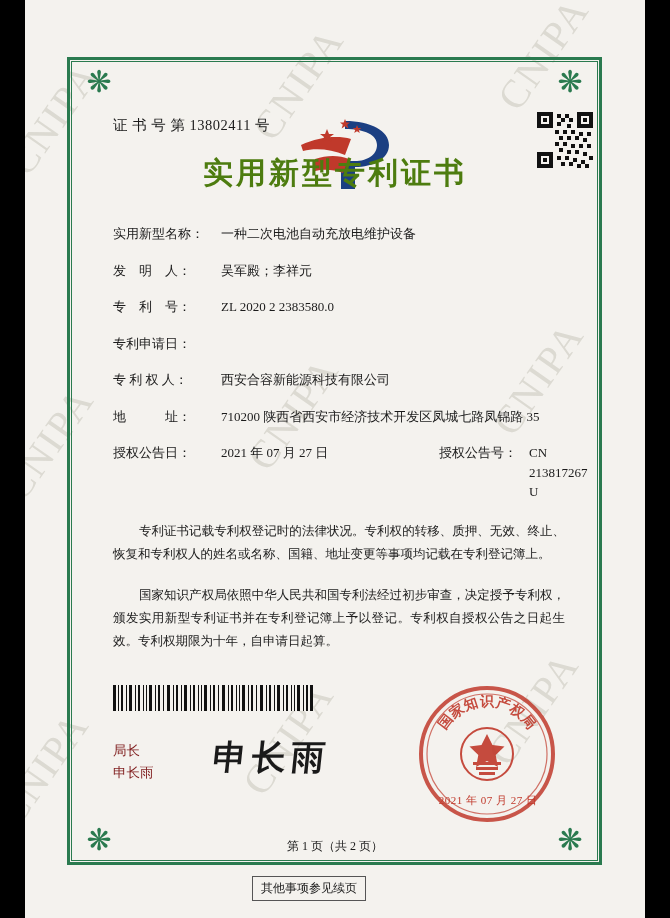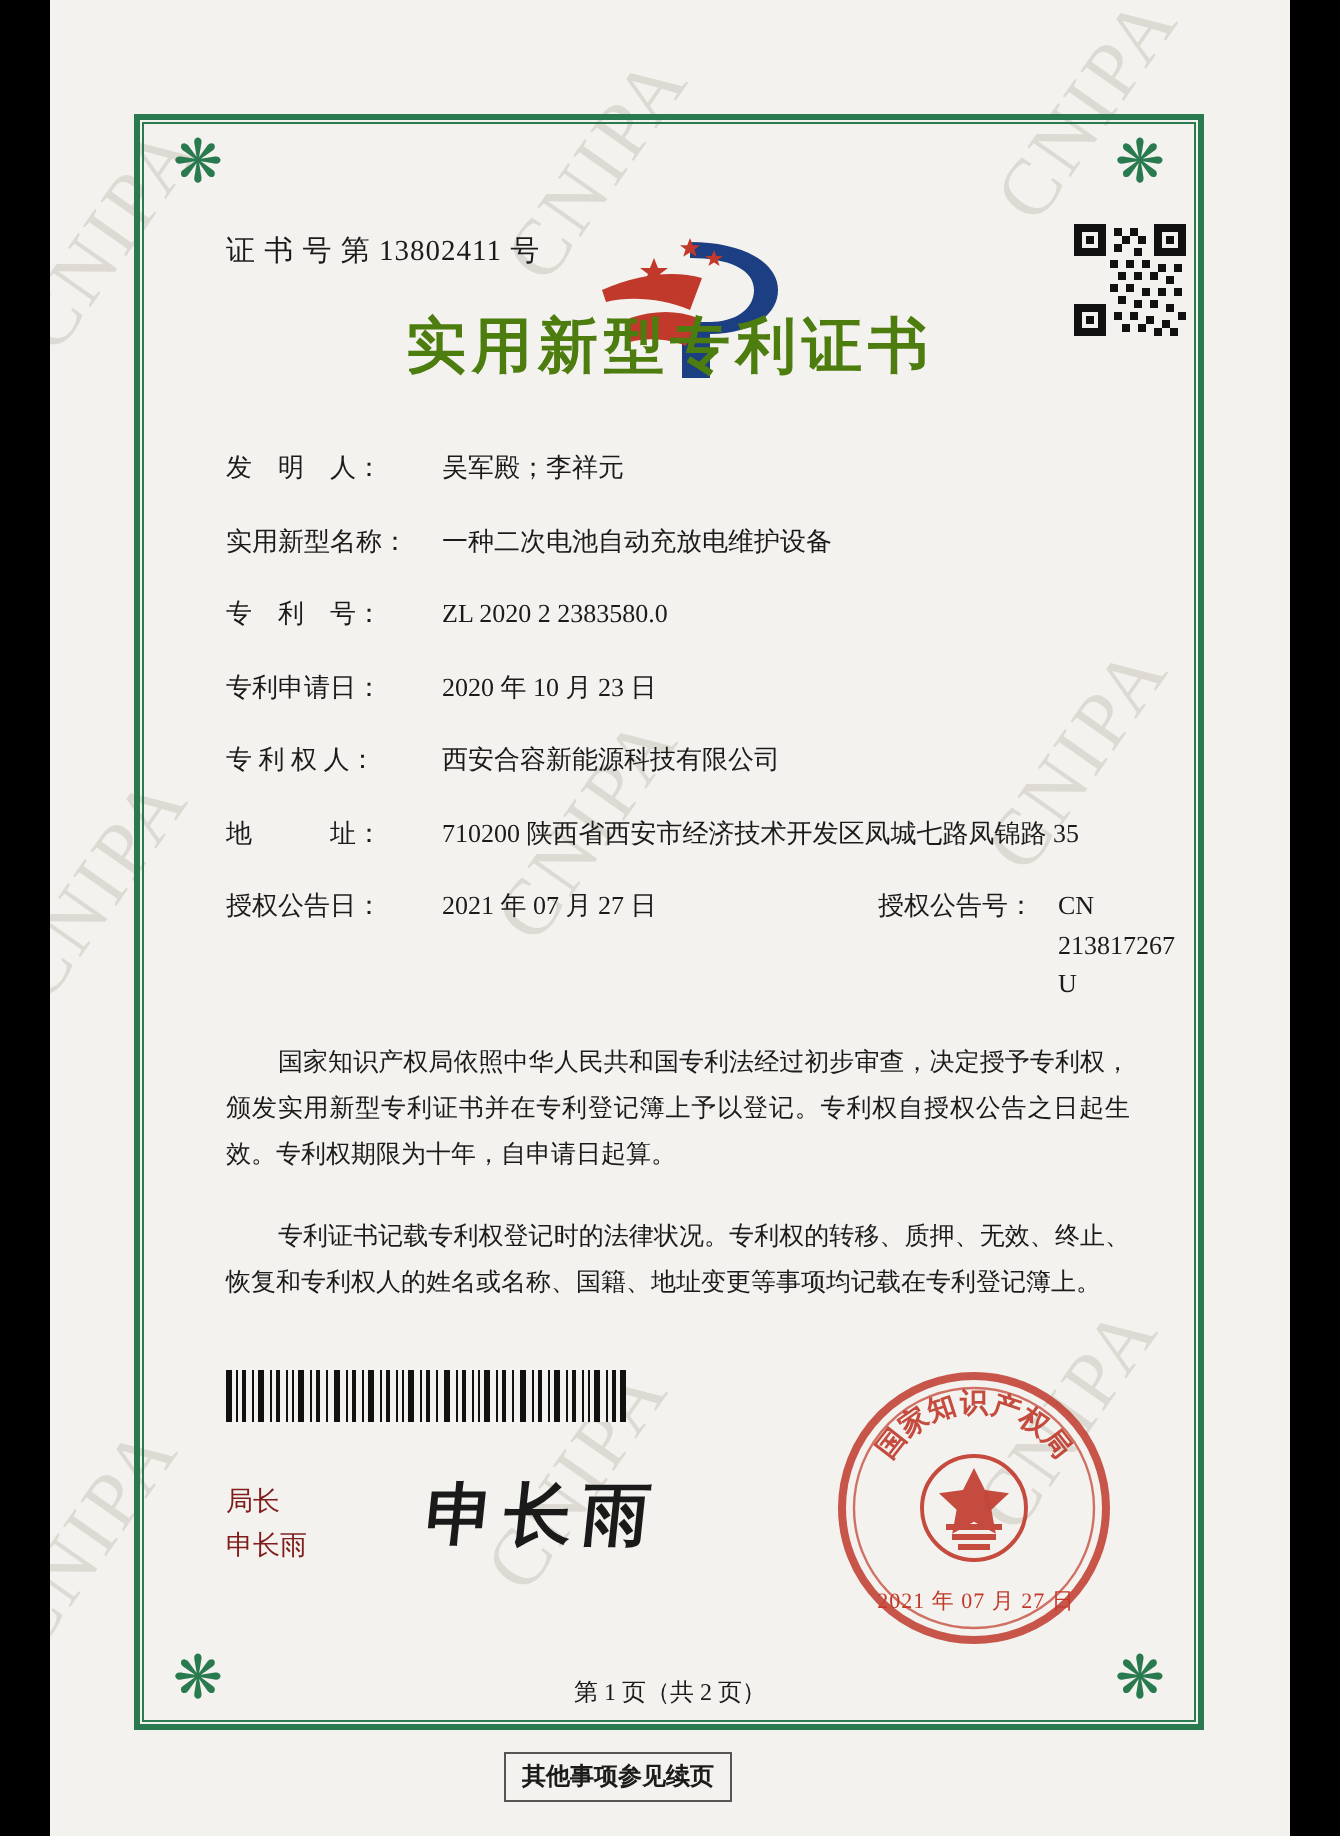--- a/index.html
+++ b/index.html
@@ -230,21 +230,20 @@
     font-size: 12px;
     color: #1b1b1b;
   }
 
   .footnote {
     position: absolute;
     left: 0;
     top: 876px;
     width: 568px;
     text-align: center;
-    font-weight: bold;
   }
   .footnote span {
     display: inline-block;
     border: 1px solid #555;
     padding: 3px 8px;
     font-family: "Liberation Serif", serif;
     font-size: 12px;
     color: #1b1b1b;
     background: #f4f2ee;
   }
@@ -341,53 +340,52 @@
       </svg>
     </div>
 
     <div class="content">
       <div class="cert-no">证 书 号 第 13802411 号</div>
 
       <div class="title">实用新型专利证书</div>
 
       <div class="fields">
         <div class="frow">
+          <div class="flabel">实用新型名称：</div>
+          <div class="fval">一种二次电池自动充放电维护设备</div>
+        </div>
+        <div class="frow">
           <div class="flabel">发　明　人：</div>
           <div class="fval">吴军殿；李祥元</div>
         </div>
         <div class="frow">
-          <div class="flabel">实用新型名称：</div>
-          <div class="fval">一种二次电池自动充放电维护设备</div>
-        </div>
-        <div class="frow">
           <div class="flabel">专　利　号：</div>
           <div class="fval">ZL 2020 2 2383580.0</div>
         </div>
         <div class="frow">
           <div class="flabel">专利申请日：</div>
-          <div class="fval">2020 年 10 月 23 日</div>
         </div>
         <div class="frow">
           <div class="flabel">专 利 权 人：</div>
           <div class="fval">西安合容新能源科技有限公司</div>
         </div>
         <div class="frow">
           <div class="flabel">地　　　址：</div>
           <div class="fval">710200  陕西省西安市经济技术开发区凤城七路凤锦路 35</div>
         </div>
         <div class="frow two">
           <div class="flabel">授权公告日：</div>
           <div class="fval">2021 年 07 月 27 日</div>
           <div class="flabel2">授权公告号：</div>
           <div class="fval2">CN 213817267 U</div>
         </div>
       </div>
 
+      <div class="para">专利证书记载专利权登记时的法律状况。专利权的转移、质押、无效、终止、恢复和专利权人的姓名或名称、国籍、地址变更等事项均记载在专利登记簿上。</div>
       <div class="para">国家知识产权局依照中华人民共和国专利法经过初步审查，决定授予专利权，颁发实用新型专利证书并在专利登记簿上予以登记。专利权自授权公告之日起生效。专利权期限为十年，自申请日起算。</div>
-      <div class="para">专利证书记载专利权登记时的法律状况。专利权的转移、质押、无效、终止、恢复和专利权人的姓名或名称、国籍、地址变更等事项均记载在专利登记簿上。</div>
     </div>
 
     <div class="barcode">
       <svg width="200" height="26" viewBox="0 0 200 26">
         <rect width="200" height="26" fill="#f4f2ee"></rect>
         <g fill="#111">
           <rect x="0" y="0" width="3" height="26"></rect>
             <rect x="5" y="0" width="1" height="26"></rect>
           <rect x="8" y="0" width="2" height="26"></rect>
             <rect x="13" y="0" width="1" height="26"></rect>

